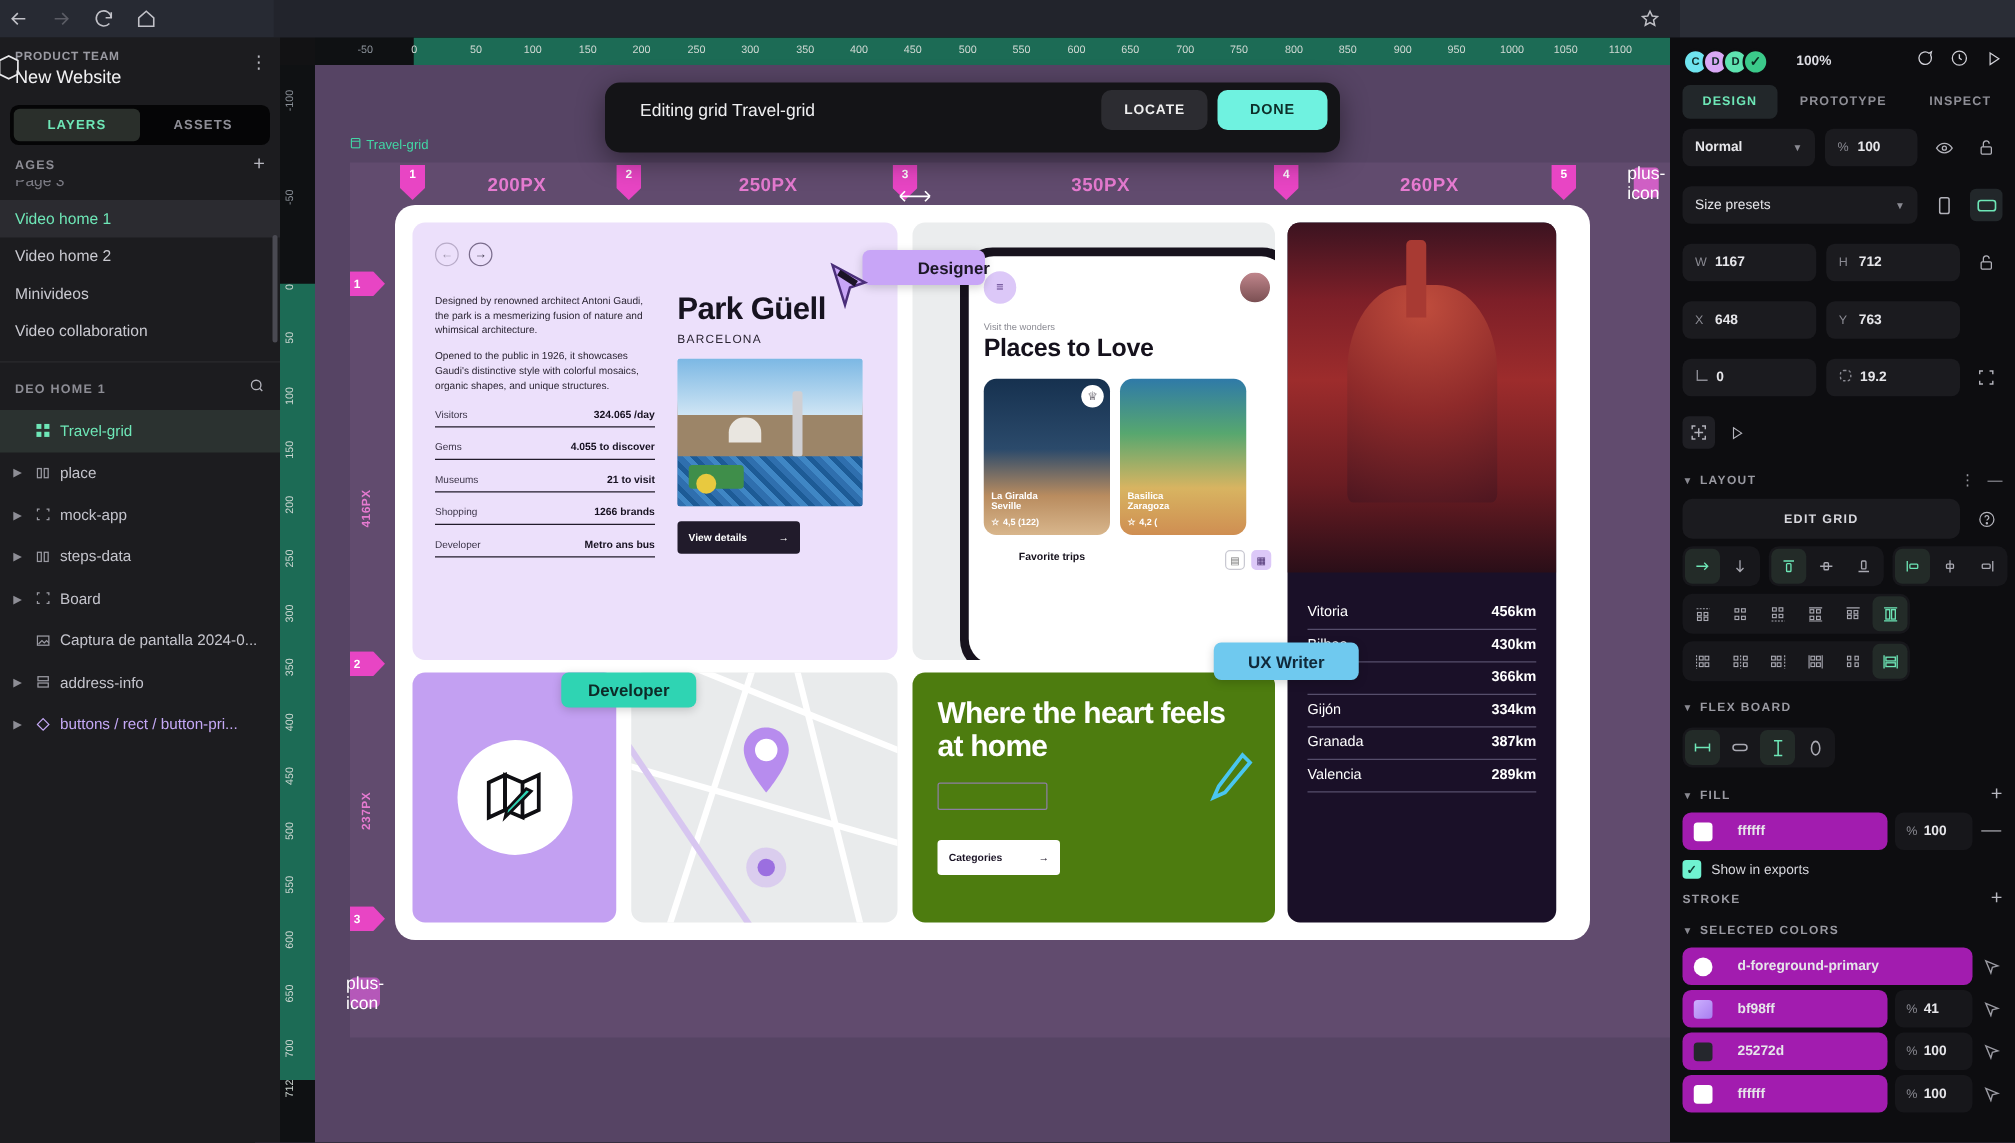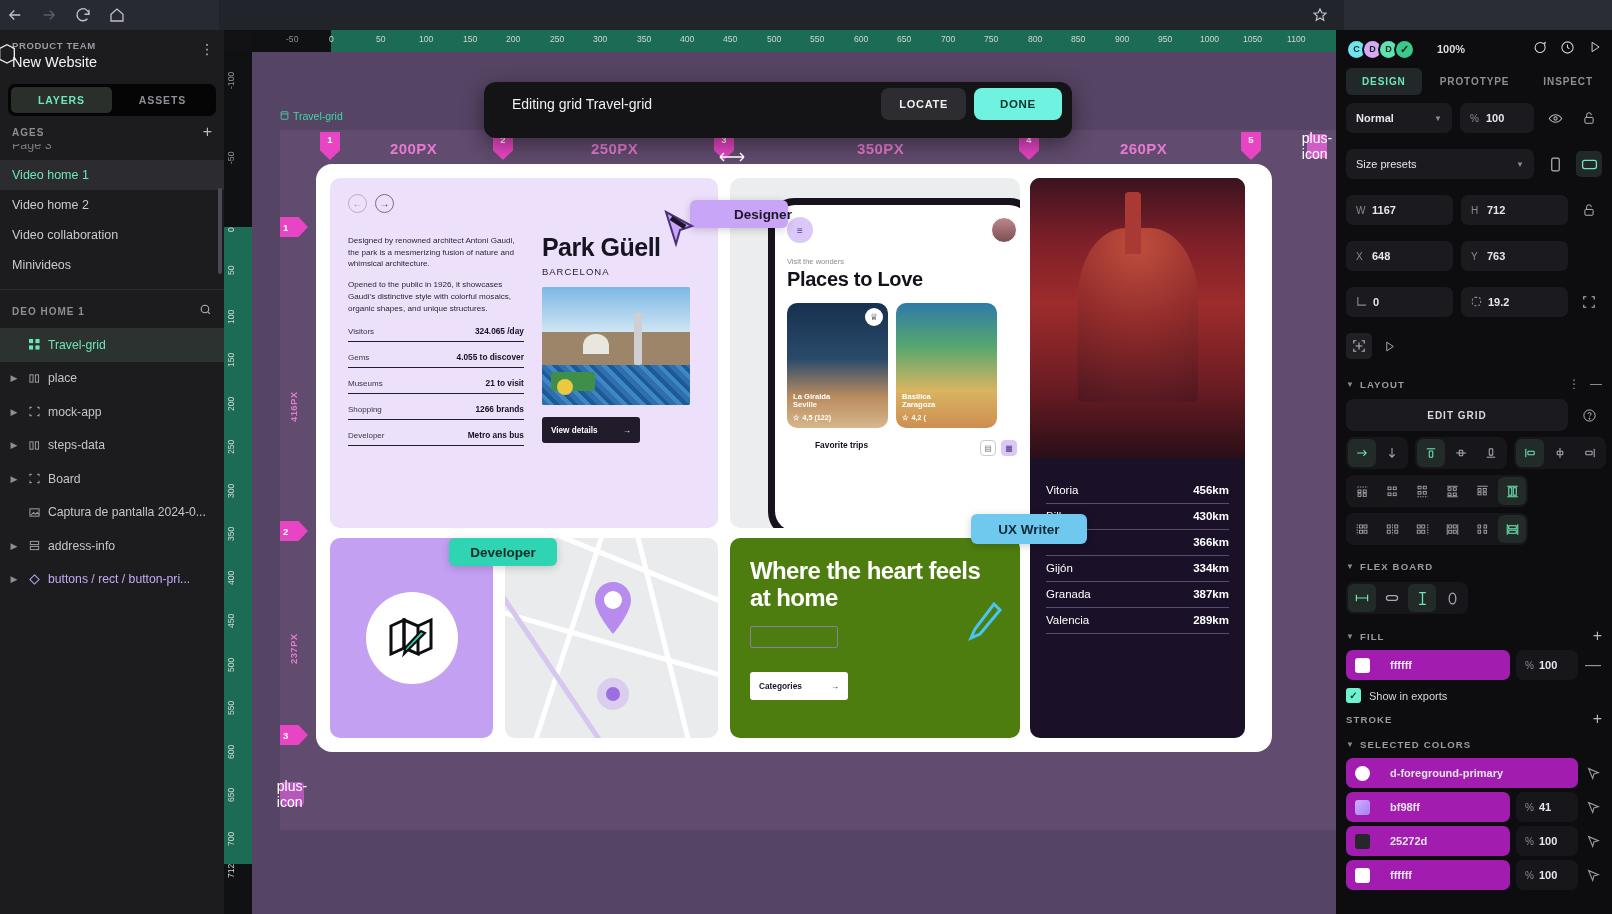--- a/index.html
+++ b/index.html
@@ -100,21 +100,21 @@
       transform:rotate(-90deg); transform-origin:left top; white-space:nowrap;}
   .gplus-h { position:absolute; width:20px; height:24px; background:#cf5fc4; color:#fff; display:flex;
       align-items:center; justify-content:center; font-size:14px; border-radius:3px;}
   .gplus-v { position:absolute; width:24px; height:24px; background:#b558b9; color:#fff; display:flex;
       align-items:center; justify-content:center; font-size:14px; border-radius:4px;}
 
   
   .editbar {
     position:absolute; left:232px; top:13px; width:588px; height:56px;
     background:#141417; border-radius:12px; display:flex; align-items:center; padding:0 10px 12px 28px; gap:8px;
-    z-index:40; box-shadow:0 6px 22px rgba(0,0,0,.45);margin-top:16px;
+    z-index:40; box-shadow:0 6px 22px rgba(0,0,0,.45);
   }
   .editbar .txt { flex:1; font-size:14px; color:#f0f0f2;}
   .btn-locate { background:#2c2c31; color:#efefef; font-size:11px; font-weight:700; letter-spacing:.7px;
     padding:10px 18px; border-radius:8px; cursor:pointer; }
   .btn-done { background:#6ff2e0; color:#0d2f2a; font-size:11.5px; font-weight:700; letter-spacing:.7px;
     padding:10px 26px; border-radius:8px; cursor:pointer; }
 
   
   .artboard {
     position:absolute; left:64px; top:112px; width:956px; height:588px;
@@ -356,22 +356,22 @@
 
     <div class="sec-head">
       <span class="lbl">AGES</span>
       <span class="plus">+</span>
     </div>
 
     <div class="pagelist">
       <div class="pgitem faded" style="margin-top:-14px;">Page 3</div>
       <div class="pgitem active">Video home 1</div>
       <div class="pgitem">Video home 2</div>
+      <div class="pgitem">Minivideos</div>
       <div class="pgitem">Video collaboration</div>
-      <div class="pgitem">Minivideos</div>
       <div class="pg-scroll"></div>
     </div>
 
     <div class="layer-sec-head">
       <span class="lbl">DEO HOME 1</span>
       <span>
         <svg width="13" height="13" viewBox="0 0 24 24" fill="none" stroke="#b3b3bb" stroke-width="2">
             <circle cx="11" cy="11" r="7"></circle>
             <path d="M20 20l-4-4"></path>
           </svg>

